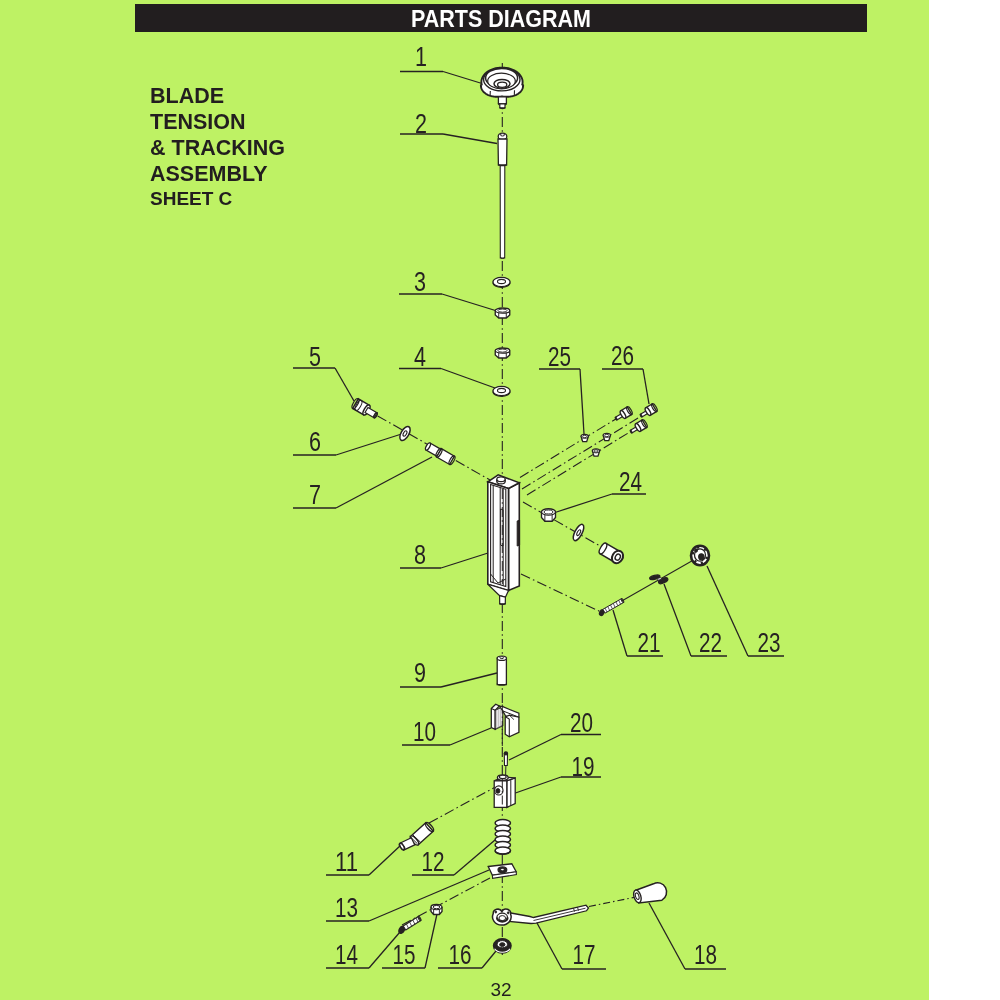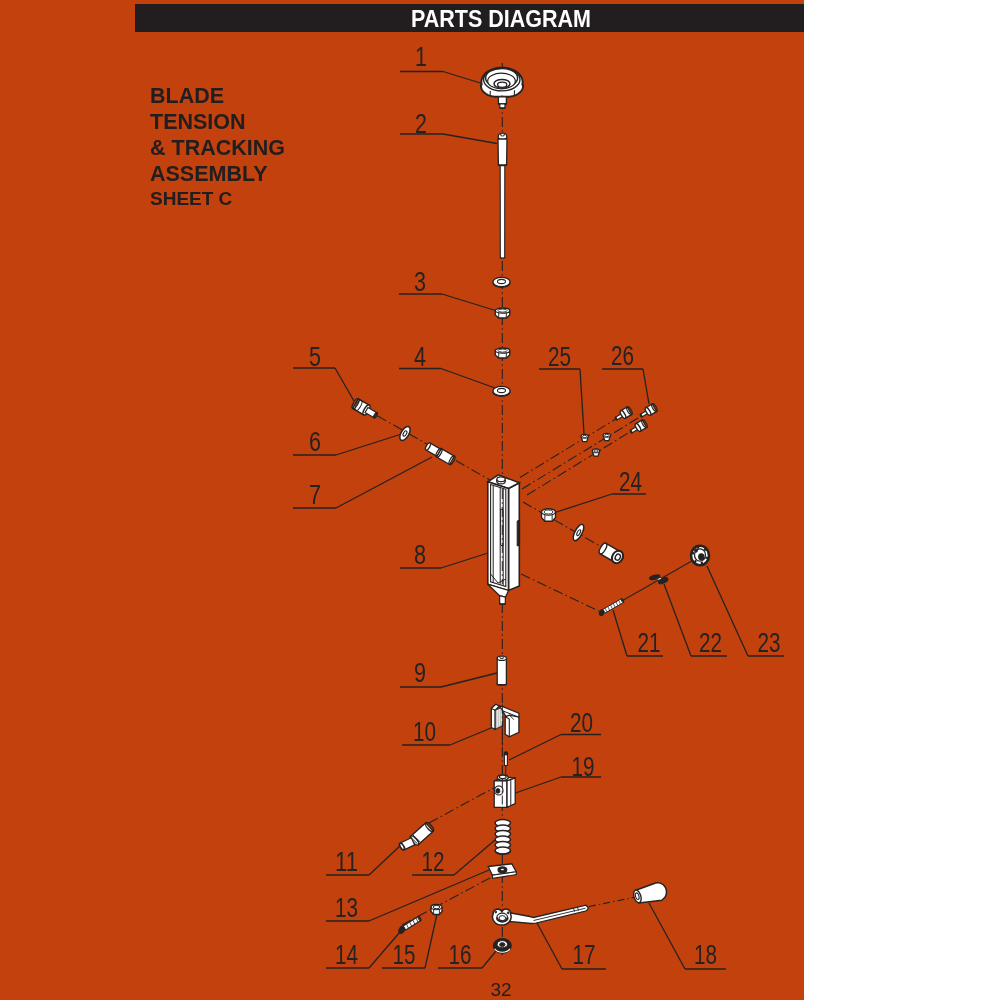--- a/index.html
+++ b/index.html
@@ -1,17 +1,17 @@
 <!DOCTYPE html>
 <html><head>
 <meta charset="utf-8">
 <title>Parts Diagram</title>
 <style>
 html,body{margin:0;padding:0;background:#ffffff;}
-#pg{position:relative;width:804px;height:1000px;background:#c2410c;overflow:hidden;}
+#pg{position:relative;width:929px;height:1000px;background:#bef264;overflow:hidden;}
 </style>
 </head>
 <body>
 <div id="pg">
 <svg width="1000" height="1000" viewBox="0 0 1000 1000">
 <rect x="135" y="4" width="732" height="28" fill="#221e1f"></rect>
 <text x="501" y="27" font-family="'Liberation Sans', sans-serif" font-size="24.5" font-weight="bold" fill="#ffffff" text-anchor="middle" textLength="180" lengthAdjust="spacingAndGlyphs">PARTS DIAGRAM</text>
 <text x="150" y="103" font-family="'Liberation Sans', sans-serif" font-size="21.5" font-weight="bold" fill="#221e1f">BLADE</text>
 <text x="150" y="129" font-family="'Liberation Sans', sans-serif" font-size="21.5" font-weight="bold" fill="#221e1f">TENSION</text>
 <text x="150" y="155" font-family="'Liberation Sans', sans-serif" font-size="21.5" font-weight="bold" fill="#221e1f">&amp; TRACKING</text>

